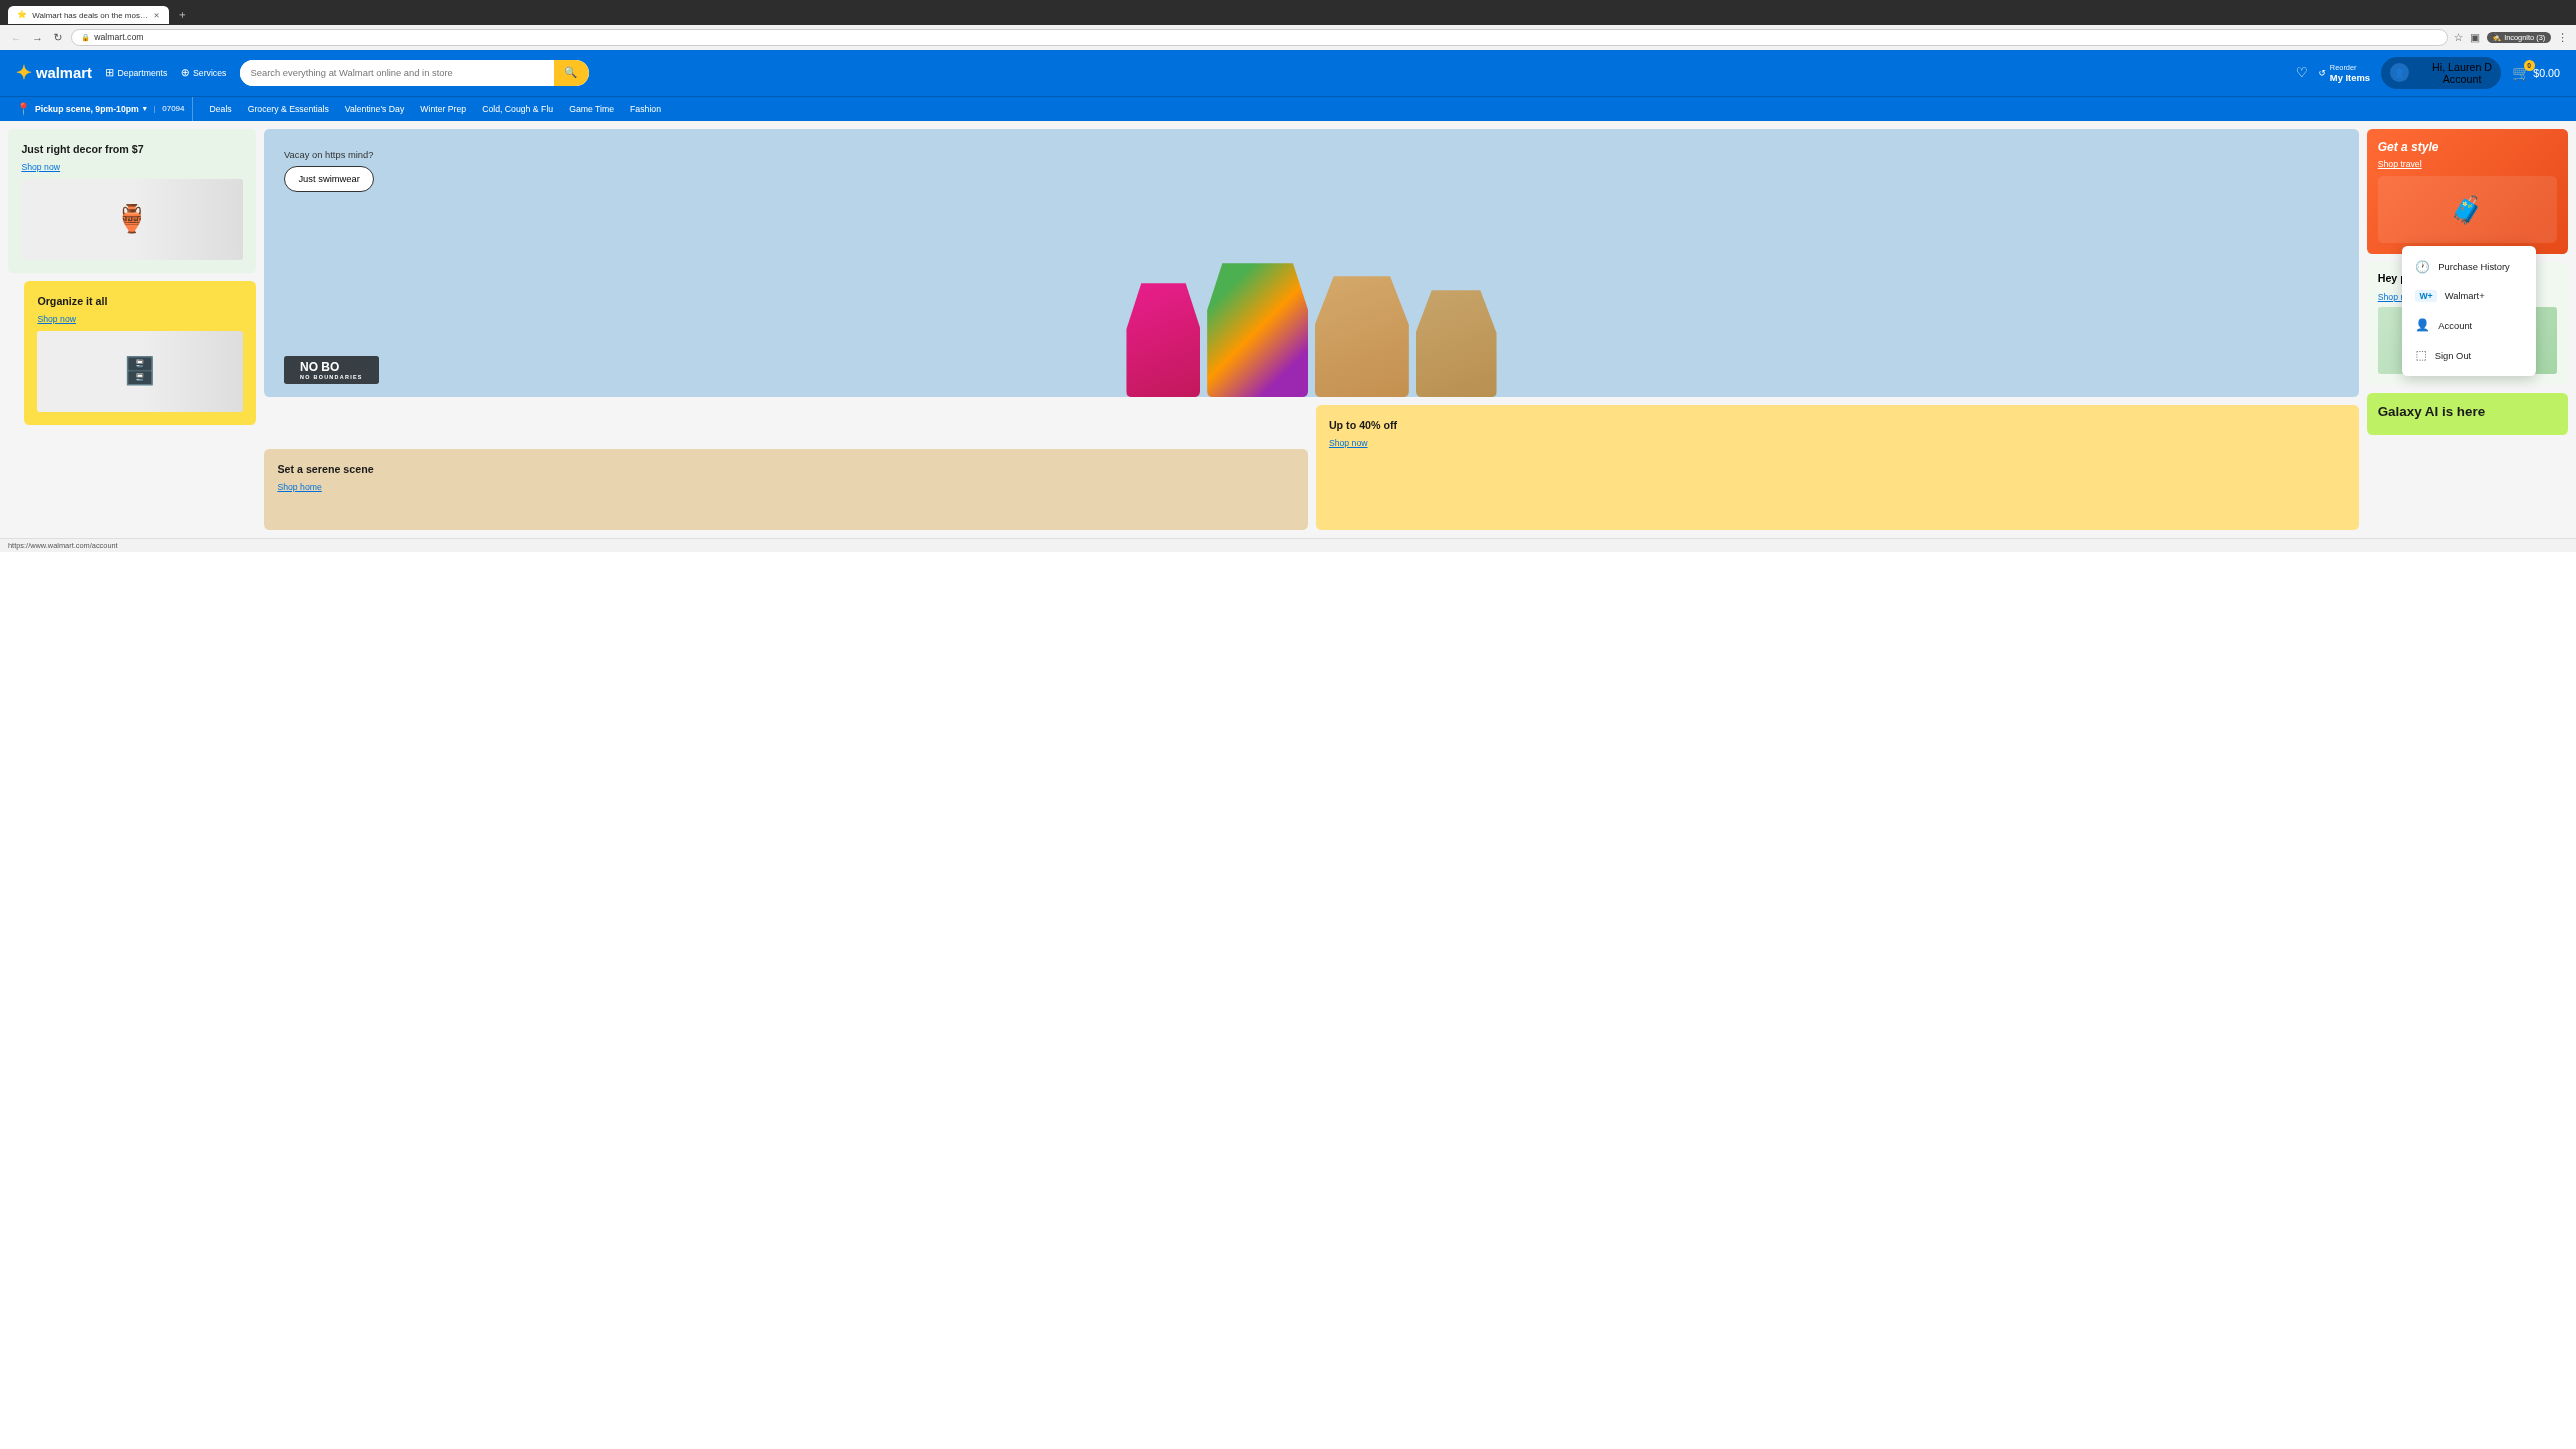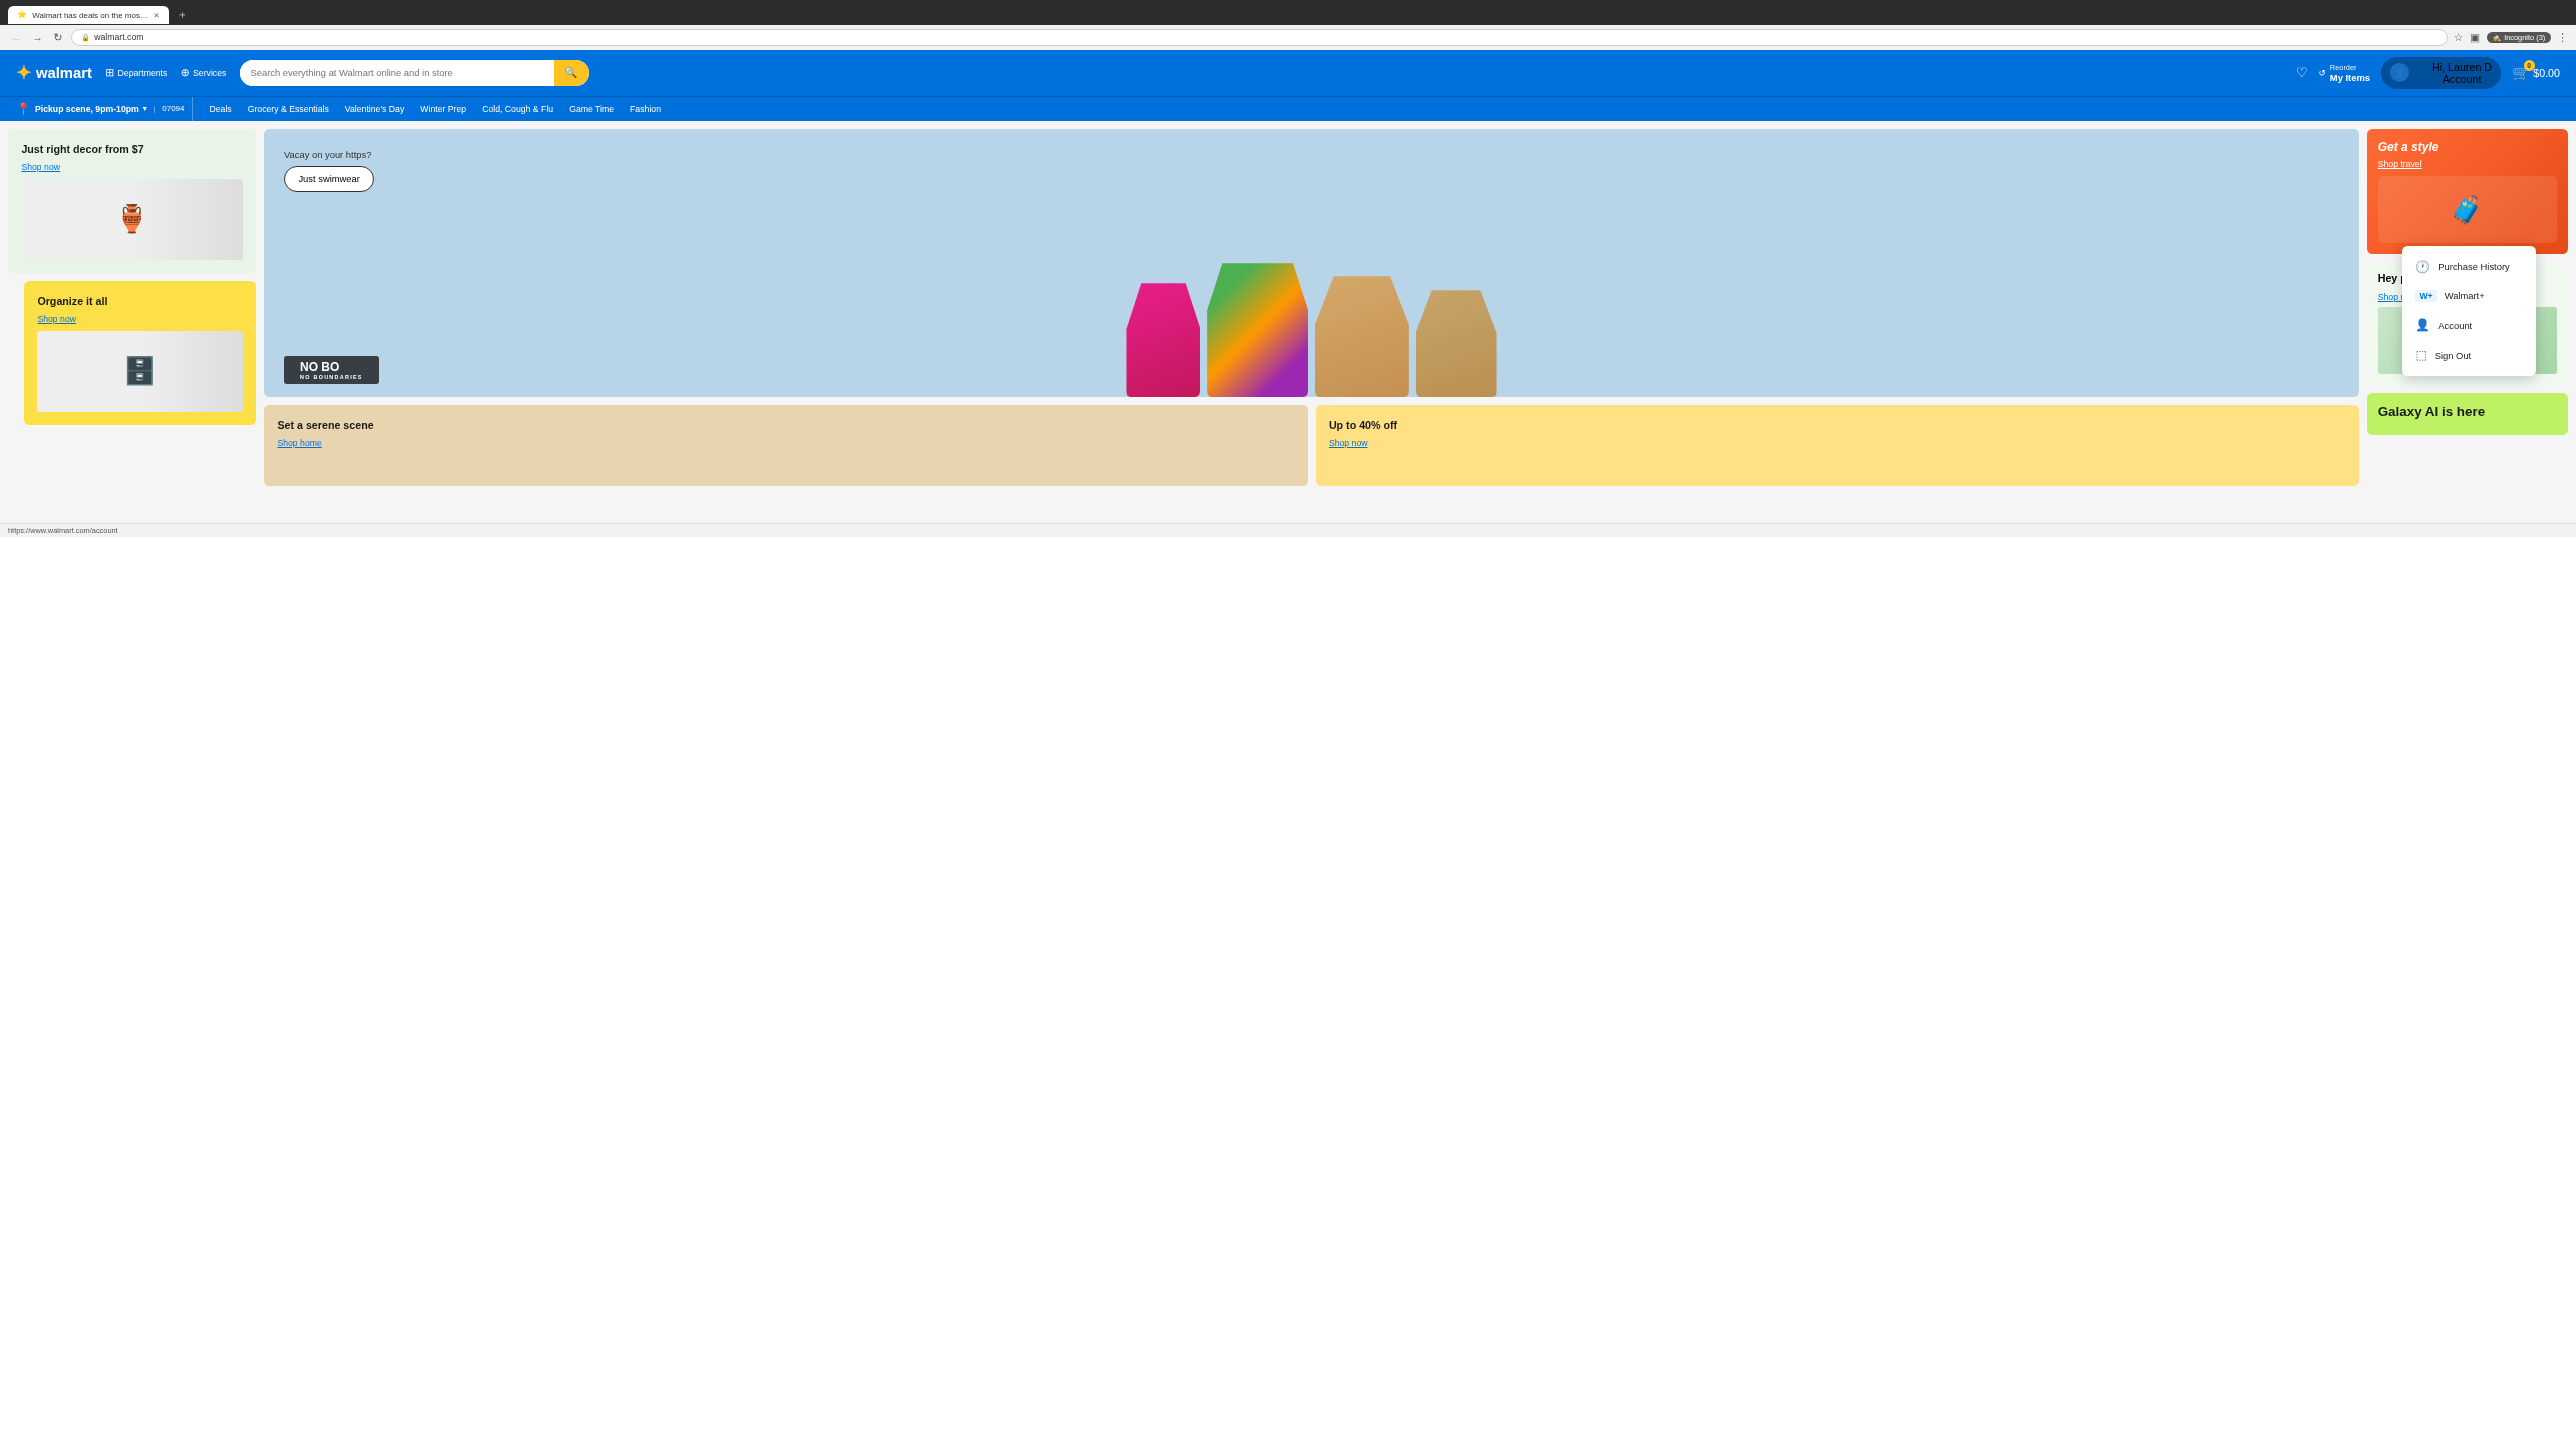--- a/index.html
+++ b/index.html
@@ -597,41 +597,41 @@
         <div class="promo-card-image-placeholder organize-image img-shimmer">
           🗄️
         </div>
       </div>
 
     </div>
 
     <div class="center-column">
 
       <div class="hero-banner">
-        <div class="hero-tag">Vacay on your https?</div>
+        <div class="hero-tag">Vacay on https mind?</div>
         <button class="hero-btn">Just swimwear</button>
 
         <div class="hero-image-area">
 
           <div style="display:flex; align-items:flex-end; gap:6.7px; width:100%; justify-content:center;">
             <div class="swimsuit swimsuit-pink" style="width:74px;height:114px;border-radius:5.4px;"></div>
             <div class="swimsuit swimsuit-multi" style="width:101px;height:134px;border-radius:5.4px;"></div>
             <div class="swimsuit swimsuit-tan" style="width:94px;height:121px;border-radius:5.4px;"></div>
             <div class="swimsuit" style="width:81px;height:107px;border-radius:5.4px;background:linear-gradient(160deg, #c8a46a 0%, #b89050 100%);clip-path:polygon(20% 0%, 80% 0%, 100% 40%, 100% 100%, 0% 100%, 0% 40%);"></div>
           </div>
         </div>
 
         <div class="brand-logo">
           <span>NO BO</span>
           <span class="brand-sub">NO BOUNDARIES</span>
         </div>
       </div>
 
       <div class="small-promos">
-        <div class="small-promo" style="background:#e8d5b0;">
+        <div class="small-promo" style="background:#e8d5b0;margin-top:44px;">
           <h3>Set a serene scene</h3>
           <a>Shop home</a>
         </div>
         <div class="small-promo" style="background:#ffe082;">
           <h3>Up to 40% off</h3>
           <a>Shop now</a>
         </div>
       </div>
 
     </div>

